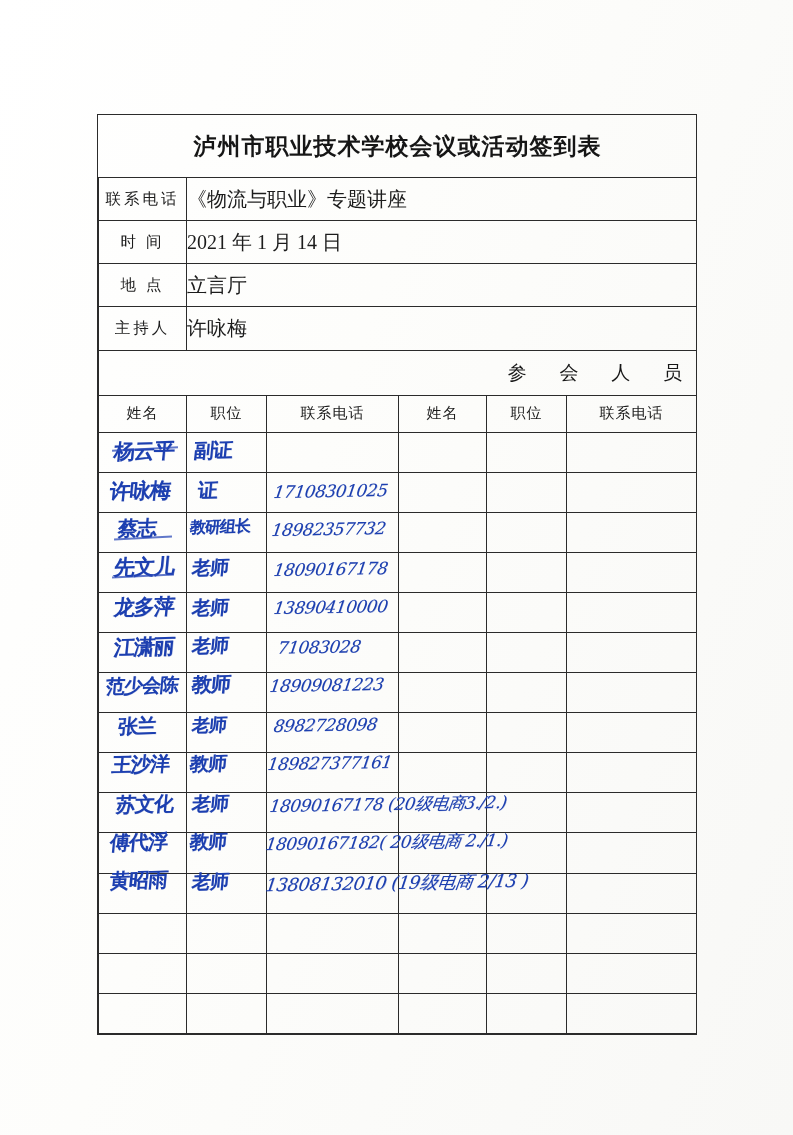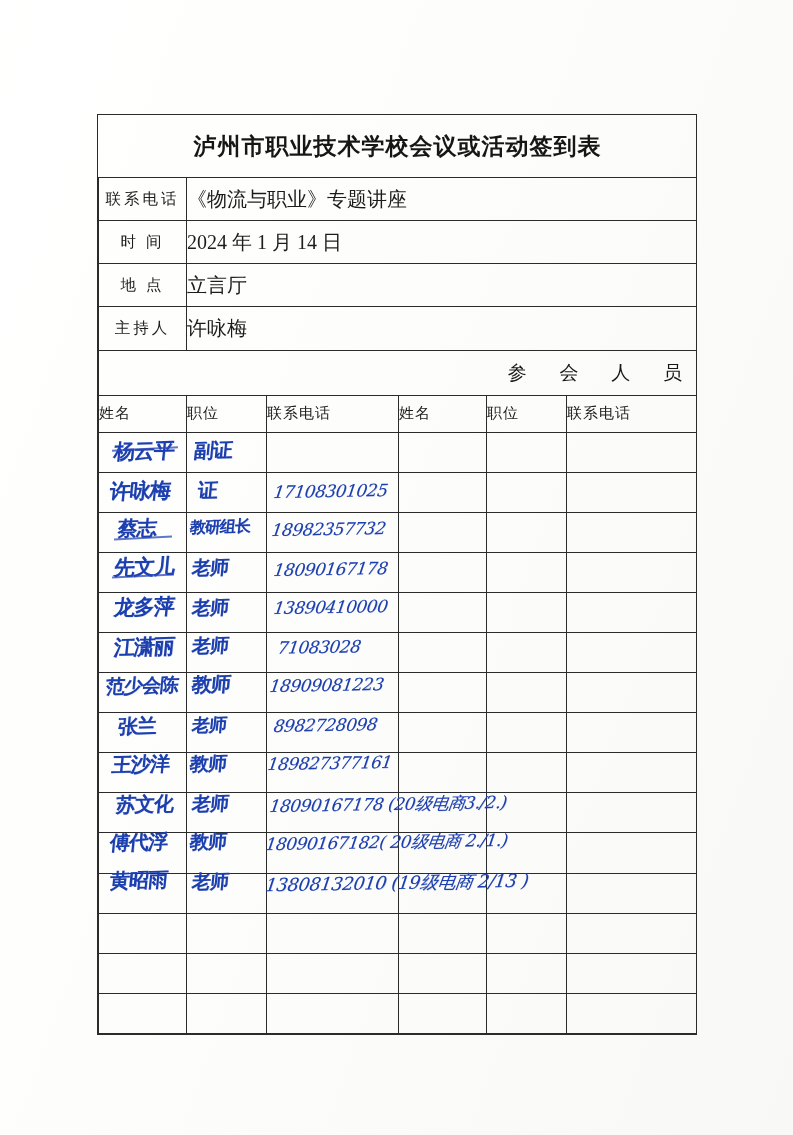--- a/index.html
+++ b/index.html
@@ -76,21 +76,21 @@
   .section-cell {
     text-align: right;
     font-size: 19px;
     letter-spacing: 14px;
     text-indent: 14px;
     height: 44px;
     color: #161616;
     font-weight: 500;
   }
   .head-cell {
-    text-align: left;
+    text-align: center;
     font-size: 15px;
     color: #1c1c1c;
     height: 36px;
     letter-spacing: 1px;
   }
   .row-cell {
     height: 39px;
     position: relative;
   }
   
@@ -152,21 +152,21 @@
           <tr>
         <td class="title-cell" colspan="6">泸州市职业技术学校会议或活动签到表</td>
       </tr>
 
       <tr>
         <td class="label-cell">联系电话</td>
         <td class="value-cell" colspan="5">《物流与职业》专题讲座</td>
       </tr>
       <tr>
         <td class="label-cell">时  间</td>
-        <td class="value-cell" colspan="5">2024 年 1 月 14 日</td>
+        <td class="value-cell" colspan="5">2021 年 1 月 14 日</td>
       </tr>
       <tr>
         <td class="label-cell">地  点</td>
         <td class="value-cell" colspan="5">立言厅</td>
       </tr>
       <tr>
         <td class="label-cell">主持人</td>
         <td class="value-cell" colspan="5">许咏梅</td>
       </tr>
 

